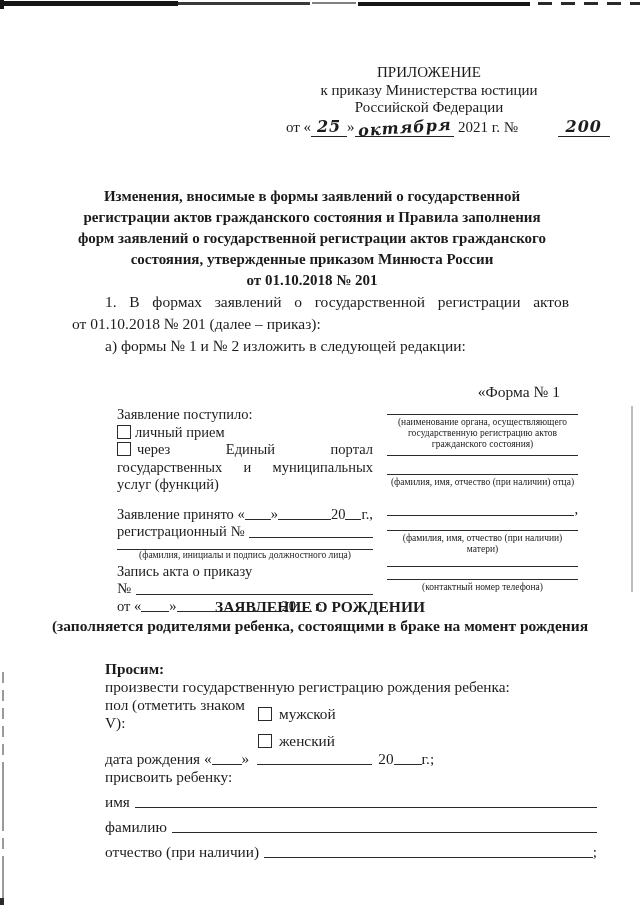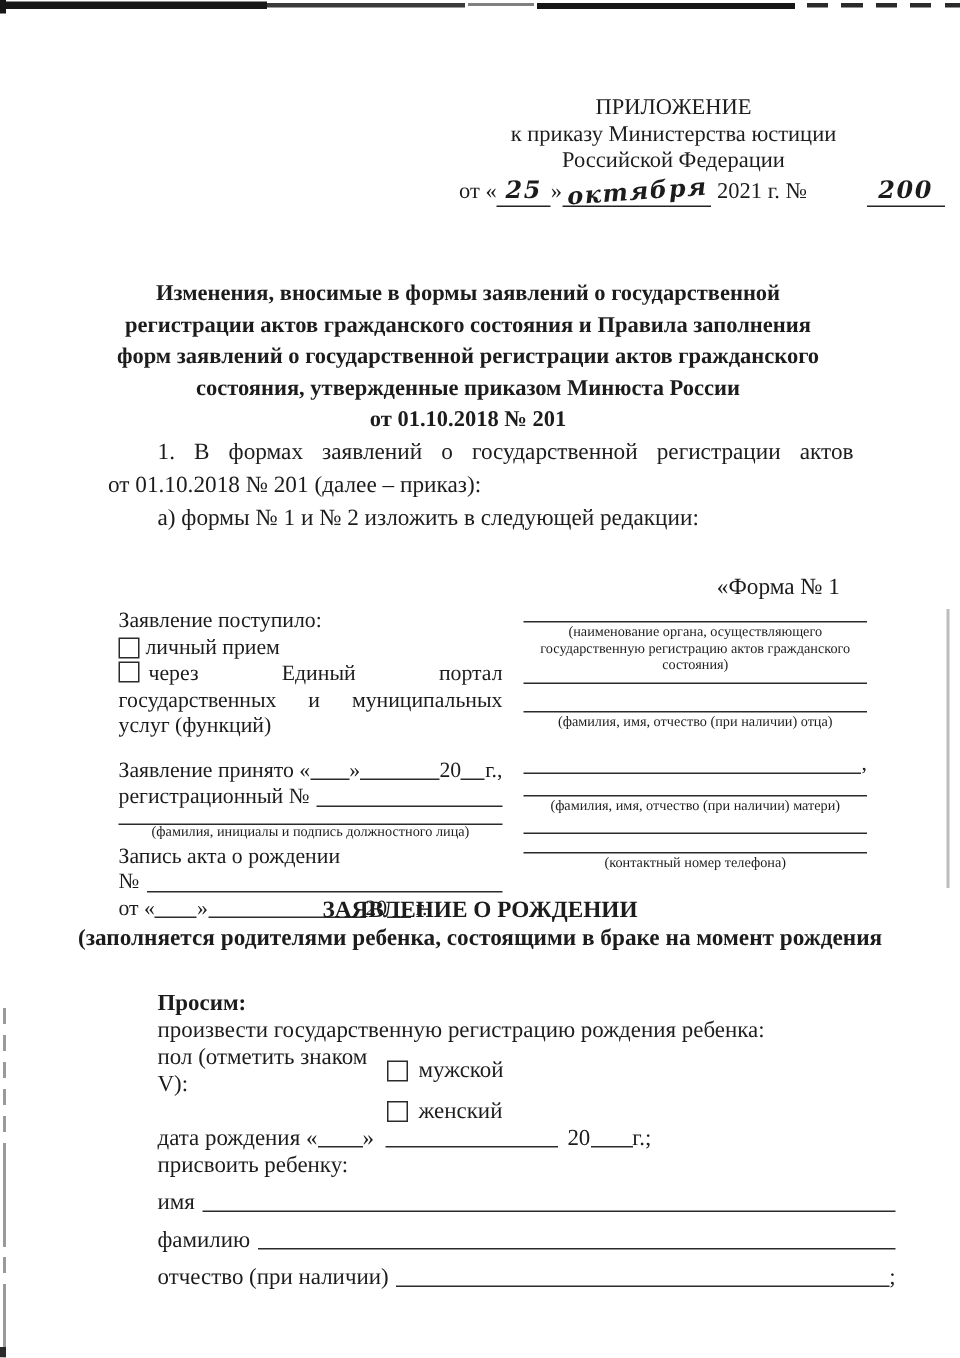--- a/index.html
+++ b/index.html
@@ -6,40 +6,40 @@
   body{width:640px;height:905px;background:#ffffff;position:relative;overflow:hidden;
        font-family:"Liberation Serif",serif;color:#1c1c1c;}
   .abs{position:absolute;}
   
   .bar{position:absolute;background:#161616;}
   .dashtail{position:absolute;background:repeating-linear-gradient(90deg,#2a2a2a 0 14px,transparent 14px 23px);}
   .vdash{position:absolute;background:repeating-linear-gradient(180deg,#9a9a9a 0 11px,transparent 11px 18px);}
   .vsolid{position:absolute;background:#9a9a9a;}
   .vfaint{position:absolute;background:#bdbdbd;}
   
-  .hdr{top:64px;right:48px;width:286px;text-align:center;font-size:15px;line-height:17.5px;}
+  .hdr{top:64px;right:68px;width:286px;text-align:center;font-size:15px;line-height:17.5px;}
   .hdr .dateline{white-space:nowrap;margin-top:1px;}
   .hw{font-family:"DejaVu Serif",serif;font-style:italic;font-weight:700;display:inline-block;}
   .slot{display:inline-block;border-bottom:1.2px solid #222;padding:0 3px;text-align:center;}
   .slot-day{min-width:30px;}
   .slot-month{min-width:84px;}
   .slot-num{min-width:46px;margin-left:36px;}
   .hw-month{transform:rotate(-4deg) translateY(1px);font-size:16px;letter-spacing:1px;}
   .hw-day,.hw-num{font-size:16px;letter-spacing:1px;}
   
   .doctitle{top:186px;left:0;width:624px;text-align:center;font-weight:bold;font-size:15px;line-height:21px;}
   .doctitle div{white-space:nowrap;}
   
   .intro{top:291px;left:72px;width:497px;font-size:15.5px;line-height:22px;}
   .jline{text-align:justify;text-align-last:justify;}
   .indent{text-indent:33px;}
   .formlabel{top:383px;right:80px;font-size:15.5px;}
   
   .cols{top:406px;left:79px;right:62px;display:flex;gap:14px;font-size:14.5px;line-height:17.5px;}
-  .lcol{width:256px;flex:none;}
+  .lcol{width:256px;flex:none;margin-left:38px;}
   .rcol{flex:1;}
   .frow{display:flex;align-items:flex-end;}
   .fl{border-bottom:1.4px solid #2b2b2b;margin-bottom:3px;}
   .grow{flex:1 1 20px;}
   .w16{width:16px;flex:none;}
   .w26{width:26px;flex:none;}
   .w28{width:28px;flex:none;}
   .w30{width:30px;flex:none;}
   .w105{width:105px;flex:none;}
   .w115{width:115px;flex:none;margin-left:8px;}
@@ -124,21 +124,21 @@
       <span>20</span>
       <span class="fl w16"></span>
       <span>г.,</span>
     </div>
     <div class="frow">
       <span style="margin-right:5px">регистрационный №</span>
       <span class="fl grow"></span>
     </div>
     <div class="fullline"></div>
     <div class="cap">(фамилия, инициалы и подпись должностного лица)</div>
-    <div style="margin-top:2px">Запись акта о рождении</div>
+    <div style="margin-top:2px">Запись акта о приказу</div>
     <div class="frow">
       <span style="margin-right:5px">№</span>
       <span class="fl grow"></span>
     </div>
     <div class="frow">
       <span>от «</span>
       <span class="fl w28"></span>
       <span>»</span>
       <span class="fl w105"></span>
       <span>20</span>

